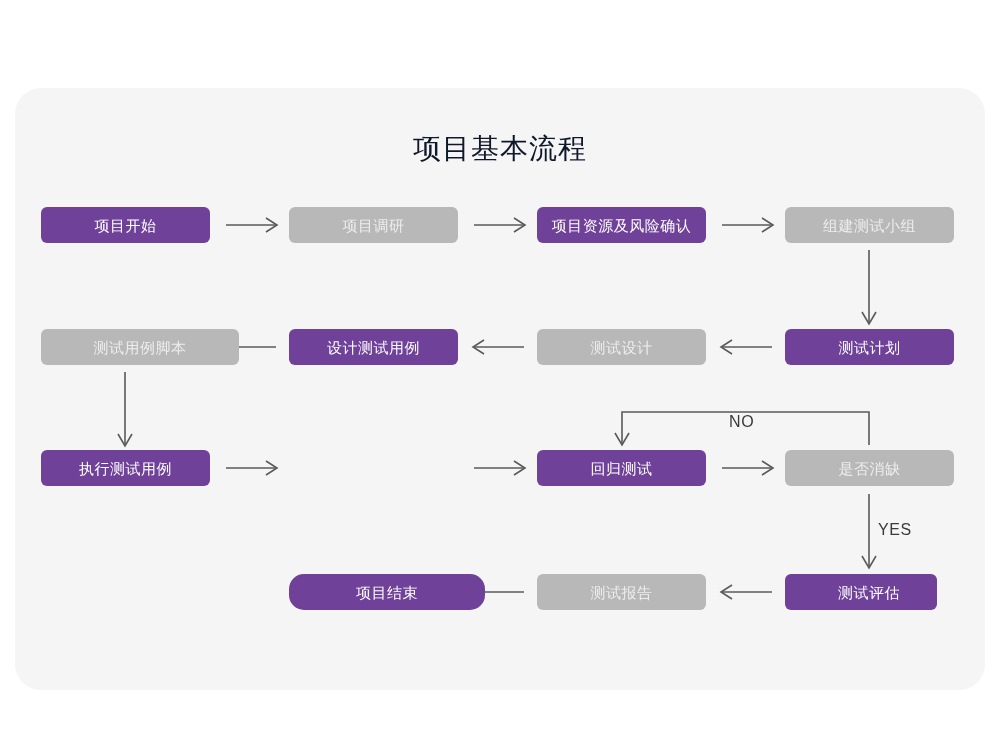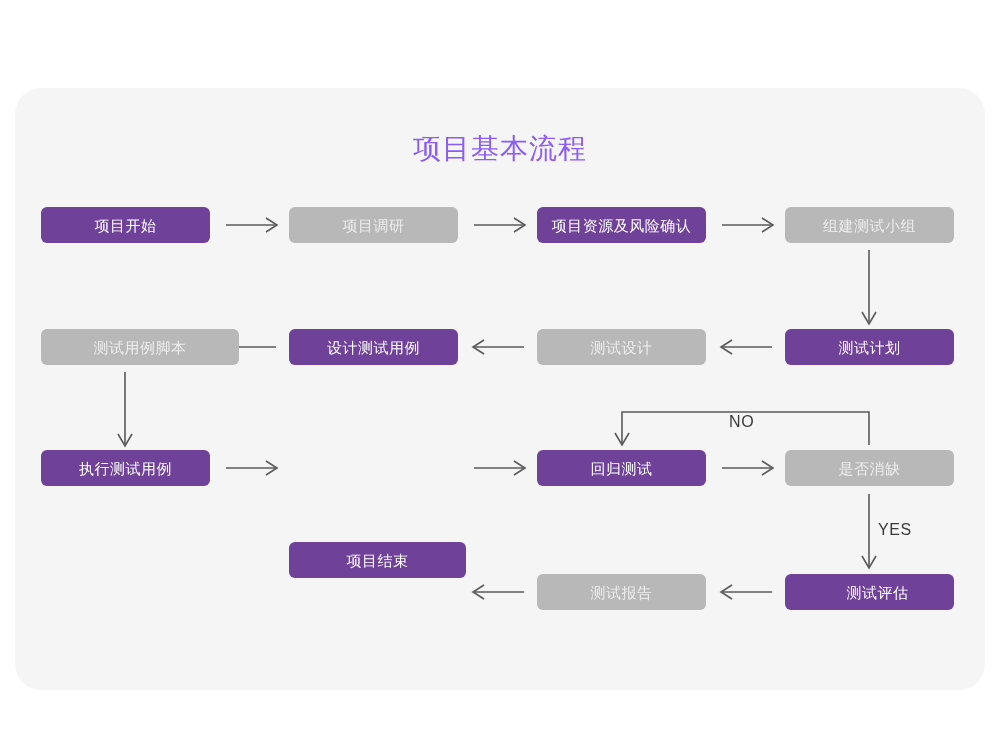--- a/index.html
+++ b/index.html
@@ -30,21 +30,21 @@
     border-radius: 26px;
   }
 
   #chart-title {
     position: absolute;
     left: 0;
     top: 130px;
     width: 1000px;
     text-align: center;
     font-size: 28px;
-    color: #8b5cf6;
+    color: #0f172a;
     letter-spacing: 1px;
     font-weight: 400;
   }
 
   .node {
     position: absolute;
     box-sizing: border-box;
     border-radius: 6px;
     display: flex;
     align-items: center;
@@ -179,17 +179,17 @@
 
   <div class="node gray" style="left:41px;  top:329px; width:198px; height:36px;">测试用例脚本</div>
   <div class="node purple" style="left:289px; top:329px; width:169px; height:36px;">设计测试用例</div>
   <div class="node gray" style="left:537px; top:329px; width:169px; height:36px;">测试设计</div>
   <div class="node purple" style="left:785px; top:329px; width:169px; height:36px;">测试计划</div>
 
   <div class="node purple" style="left:41px;  top:450px; width:169px; height:36px;">执行测试用例</div>
   <div class="node purple" style="left:537px; top:450px; width:169px; height:36px;">回归测试</div>
   <div class="node gray" style="left:785px; top:450px; width:169px; height:36px;">是否消缺</div>
 
-  <div class="node purple" style="left:289px; top:542px; width:177px; height:36px;">项目结束</div>
+  <div class="node purple" style="left:289px; top:574px; width:196px; height:36px;border-radius:15px;">项目结束</div>
   <div class="node gray" style="left:537px; top:574px; width:169px; height:36px;">测试报告</div>
-  <div class="node purple" style="left:785px; top:574px; width:169px; height:36px;padding-left:16px;">测试评估</div>
+  <div class="node purple" style="left:785px; top:574px; width:152px; height:36px;padding-left:16px;">测试评估</div>
 
 </div>
 
 </body></html>

